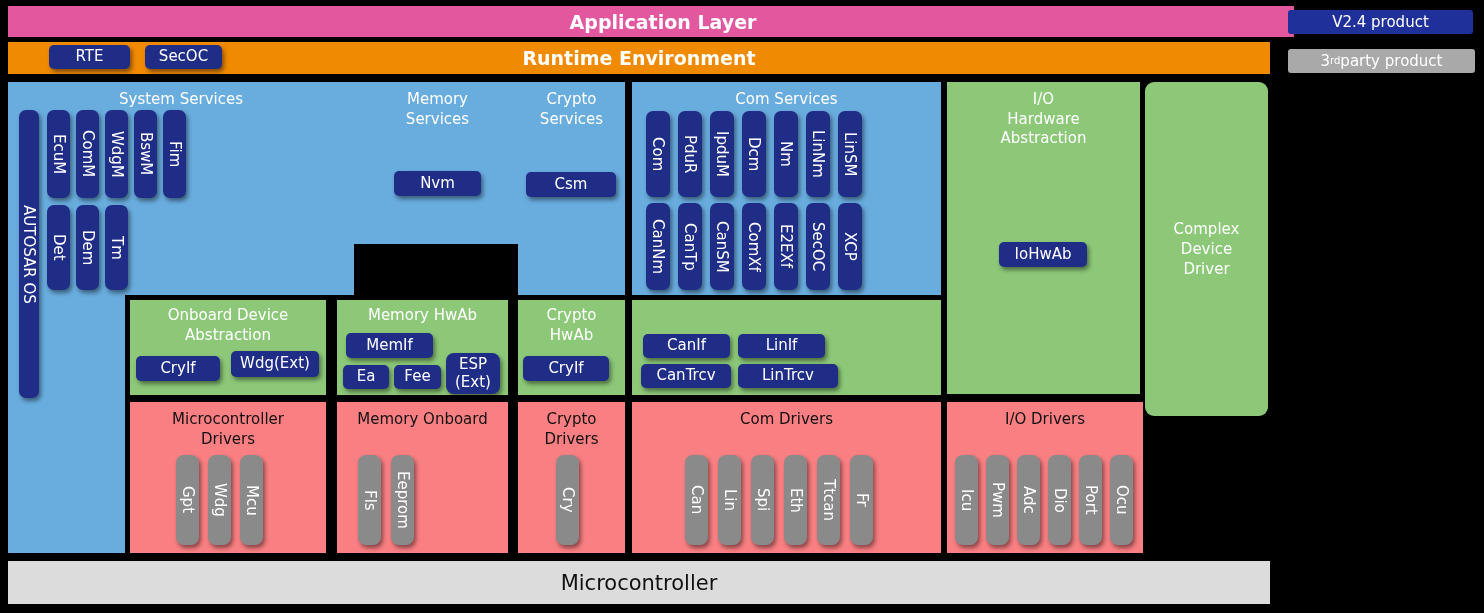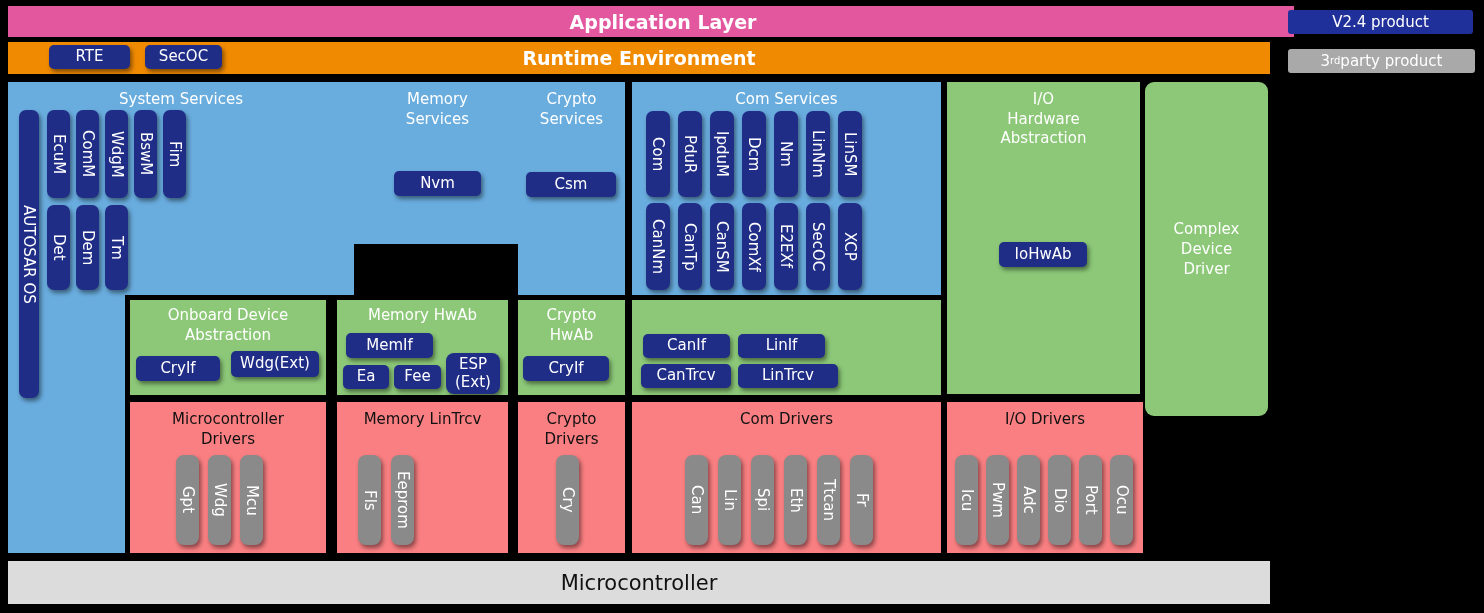--- a/index.html
+++ b/index.html
@@ -156,21 +156,21 @@
     <div class="title dark">Microcontroller
 Drivers</div>
     <div class="vrow" style="left:46px;top:53px;gap:9px;">
         <div class="vpill gray" style="width: 23px; height: 90px;">Gpt</div>
         <div class="vpill gray" style="width: 23px; height: 90px;">Wdg</div>
         <div class="vpill gray" style="width: 23px; height: 90px;">Mcu</div>
       </div>
   </div>
 
   <div class="box red" style="left:337px;top:402px;width:171px;height:151px;">
-    <div class="title dark">Memory LinTrcv</div>
+    <div class="title dark">Memory Onboard</div>
     <div class="vrow" style="left:21px;top:53px;gap:10px;">
         <div class="vpill gray" style="width: 23px; height: 90px;">Fls</div>
         <div class="vpill gray" style="width: 23px; height: 90px;">Eeprom</div>
       </div>
   </div>
 
   <div class="box red" style="left:518px;top:402px;width:107px;height:151px;">
     <div class="title dark">Crypto
 Drivers</div>
     <div class="vrow" style="left:38px;top:53px;">

